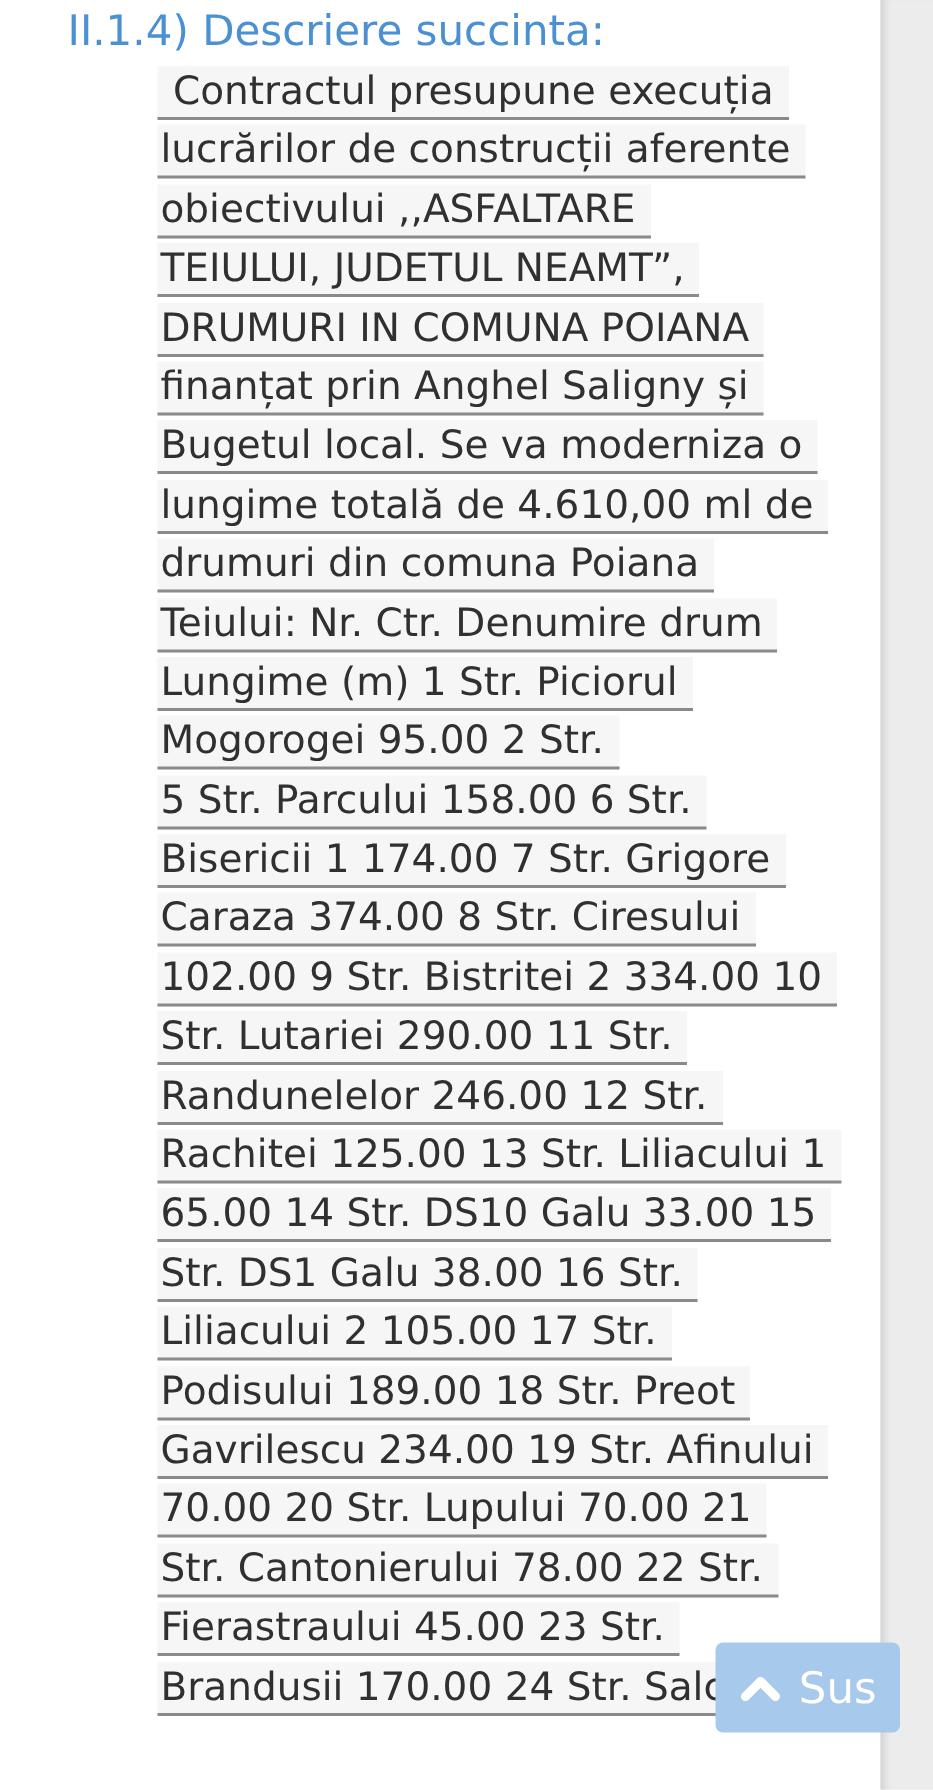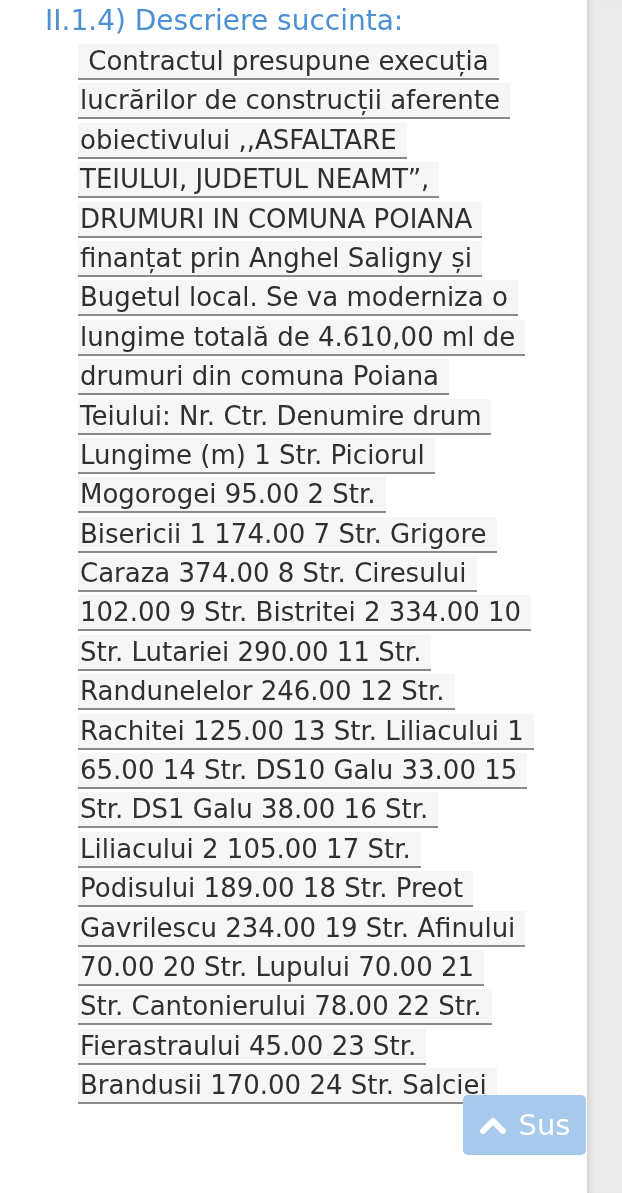--- a/index.html
+++ b/index.html
@@ -18,36 +18,36 @@
     padding: 2px 0 0 45px;
     font-size: 28px;
     font-weight: 400;
     line-height: 38px;
     color: var(--heading-blue, #4a90d2);
     white-space: pre;
   }
 
   .description { margin: 4px 36px 0 78px; }
 
-  .line { height: 39.4px; }
+  .line { height: 39.4px; margin-left: 27px; }
   .line-text {
     display: inline-block;
     white-space: pre;
     font-size: 26px;
     line-height: 34px;
     color: var(--body-text, #303030);
     background: var(--line-highlight, #f6f6f6);
     border-bottom: 2px solid var(--line-underline, #8a8a8a);
     padding: 0 10px 0 2px;
   }
 
   .sus-button {
     position: absolute;
     top: 1095px;
-    right: 36px;
+    right: 22px;
     width: 123px;
     height: 60px;
     background: var(--button-background, #a7c9eb);
     color: var(--button-text, #ffffff);
     border: none;
     border-radius: 5px;
     display: flex;
     align-items: center;
     justify-content: center;
     gap: 12px;
@@ -85,20 +85,21 @@
       <div class="line"><span class="line-text">obiectivului ,,ASFALTARE</span></div>
       <div class="line"><span class="line-text">TEIULUI, JUDETUL NEAMT”,</span></div>
       <div class="line"><span class="line-text">DRUMURI IN COMUNA POIANA</span></div>
       <div class="line"><span class="line-text">finanțat prin Anghel Saligny și</span></div>
       <div class="line"><span class="line-text">Bugetul local. Se va moderniza o</span></div>
       <div class="line"><span class="line-text">lungime totală de 4.610,00 ml de</span></div>
       <div class="line"><span class="line-text">drumuri din comuna Poiana</span></div>
       <div class="line"><span class="line-text">Teiului: Nr. Ctr. Denumire drum</span></div>
       <div class="line"><span class="line-text">Lungime (m) 1 Str. Piciorul</span></div>
       <div class="line"><span class="line-text">Mogorogei 95.00 2 Str.</span></div>
+      <div class="line"><span class="line-text">5 Str. Parcului 158.00 6 Str.</span></div>
       <div class="line"><span class="line-text">Bisericii 1 174.00 7 Str. Grigore</span></div>
       <div class="line"><span class="line-text">Caraza 374.00 8 Str. Ciresului</span></div>
       <div class="line"><span class="line-text">102.00 9 Str. Bistritei 2 334.00 10</span></div>
       <div class="line"><span class="line-text">Str. Lutariei 290.00 11 Str.</span></div>
       <div class="line"><span class="line-text">Randunelelor 246.00 12 Str.</span></div>
       <div class="line"><span class="line-text">Rachitei 125.00 13 Str. Liliacului 1</span></div>
       <div class="line"><span class="line-text">65.00 14 Str. DS10 Galu 33.00 15</span></div>
       <div class="line"><span class="line-text">Str. DS1 Galu 38.00 16 Str.</span></div>
       <div class="line"><span class="line-text">Liliacului 2 105.00 17 Str.</span></div>
       <div class="line"><span class="line-text">Podisului 189.00 18 Str. Preot</span></div>

